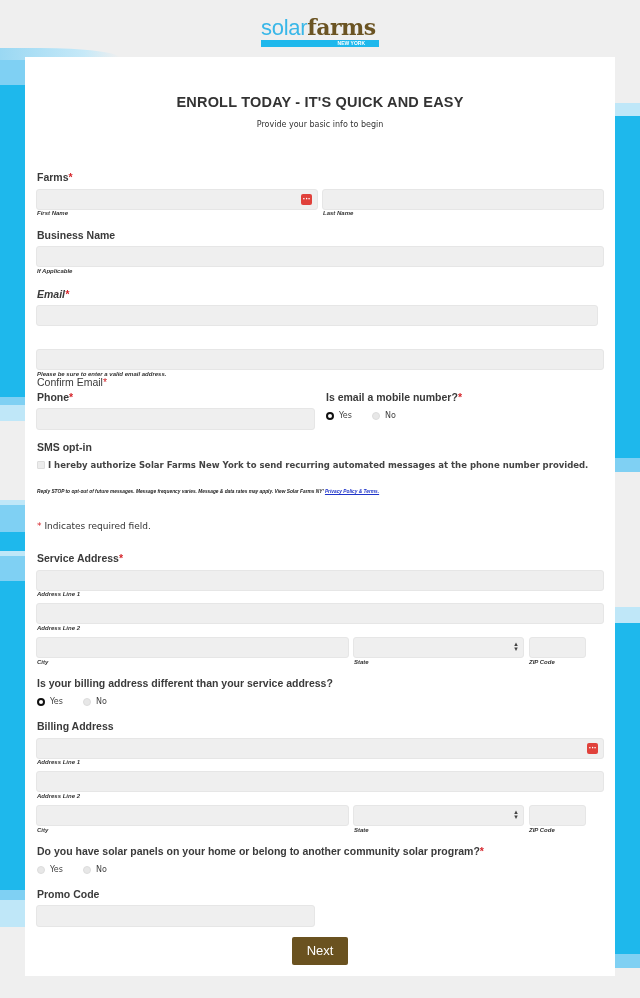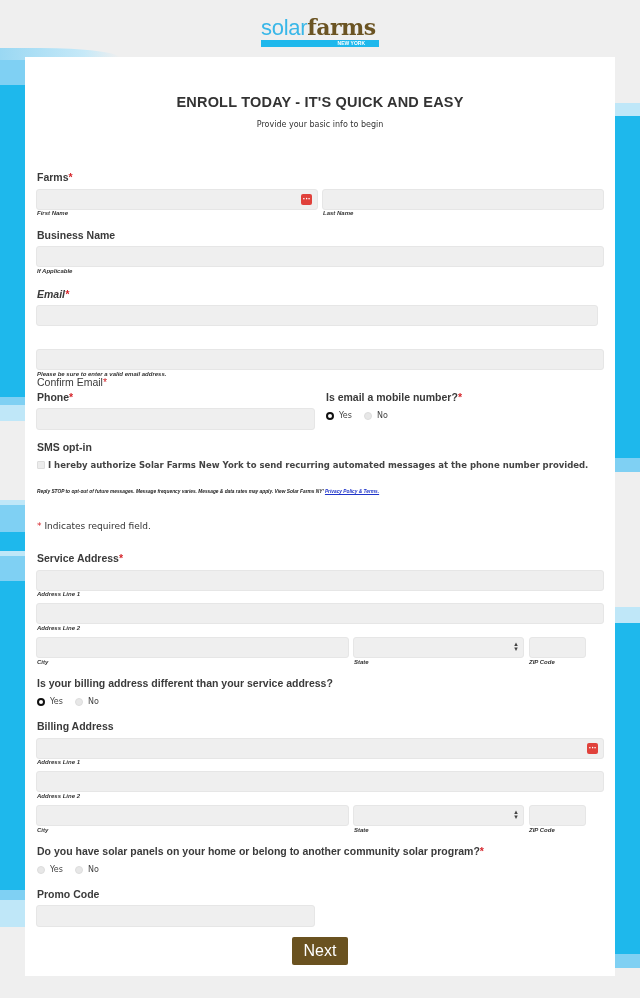--- a/index.html
+++ b/index.html
@@ -71,35 +71,35 @@
   .select-arrows {
     position: absolute; right: 4px; top: 4px; font-size: 7px; line-height: 5px; color: #444;
     text-align: center; width: 6px;
   }
   .radio-row { position: absolute; display: flex; align-items: center; font-size: 8px; color: #444; }
   .radio {
     width: 8px; height: 8px; border-radius: 50%; background: #e7e7e7; border: 1px solid #ddd;
     margin-right: 5px; display: inline-block;
   }
   .radio.checked { background: #fff; border: 2.5px solid #111; }
-  .radio-label { margin-right: 12px; }
+  .radio-label { margin-right: 20px; }
   .checkbox {
     position: absolute; width: 8px; height: 8px; background: #ececec; border: 1px solid #ddd; border-radius: 1px;
   }
   .sms-text { position: absolute; font-size: 8.5px; color: #444; white-space: nowrap; }
   .fine {
     position: absolute; font-size: 4.8px; font-style: italic; font-weight: bold; color: #222;
     white-space: nowrap; font-family: "Liberation Sans", sans-serif;
   }
   .fine a { color: #1f34c9; text-decoration: underline; }
   .req-note { position: absolute; font-size: 9px; color: #333; white-space: nowrap; }
   .next-btn {
     position: absolute; left: 292px; top: 937px; width: 56px; height: 28px;
     background: #6a5220; color: #fff; border: none; border-radius: 2px;
-    font-family: "Liberation Sans", sans-serif; font-size: 16px; line-height: 28px; text-align: center;
+    font-family: "Liberation Sans", sans-serif; font-size: 13px; line-height: 28px; text-align: center;
   }
 </style>
 </head>
 <body>
 
 <div>
   <div class="bg-top-swoosh"></div>
 
   <div class="stripe" style="left:0;top:60px;width:25px;height:25px;background:#7fd0f3;"></div>
   <div class="stripe" style="left:0;top:85px;width:25px;height:312px;background:#1eb8ec;"></div>

